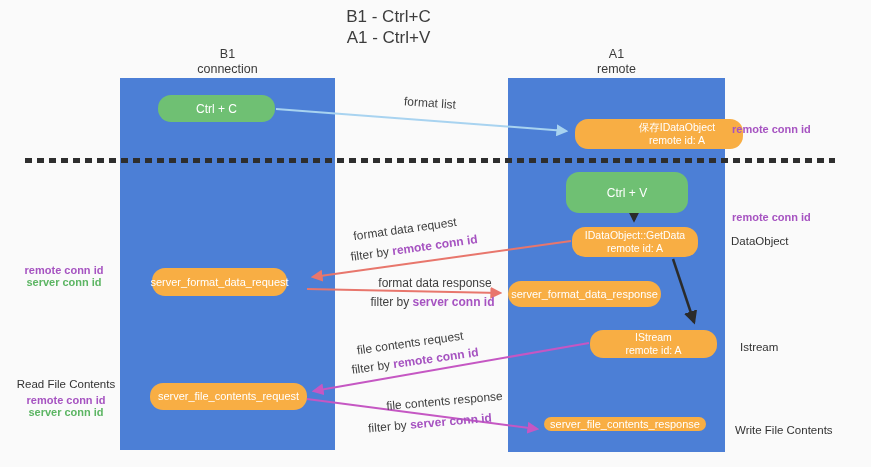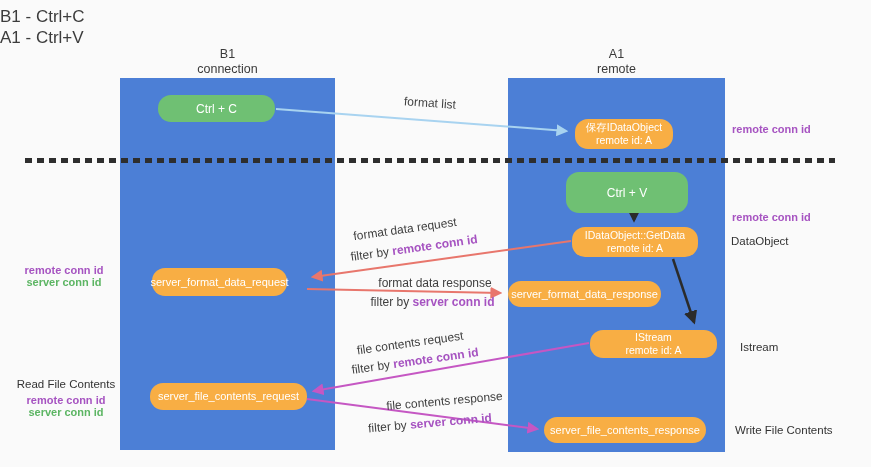--- a/index.html
+++ b/index.html
@@ -1,19 +1,19 @@
 <!DOCTYPE html>
 <html><head>
 <meta charset="utf-8">
 <style>
   html,body{margin:0;padding:0;background:#fafafa;}
   .canvas{position:relative;width:871px;height:467px;background:#fafafa;overflow:hidden;
           font-family:"Liberation Sans", sans-serif;}
   .abs{position:absolute;}
-  .title{left:0;top:6px;width:777px;font-size:17px;line-height:21px;color:#3c3c3c;}
+  .title{left:0;top:6px;width:777px;text-align:center;font-size:17px;line-height:21px;color:#3c3c3c;}
   .colhead{top:47px;text-align:center;font-size:12.5px;line-height:15px;color:#3a3a3a;}
   .panel{background:#4c7fd6;}
   .node{display:flex;flex-direction:column;align-items:center;justify-content:center;
         color:#fff;text-align:center;border-radius:13px;}
   .node.green{background:#6fc073;font-size:12px;}
   .node.orange{background:#f8ae44;font-size:10.5px;line-height:13px;}
   .node.single{font-size:11px;}
   .dashline{left:25px;top:158px;width:810px;height:5px;
             background:repeating-linear-gradient(90deg,#2e2e2e 0 7px,rgba(0,0,0,0) 7px 12px);}
   .flowlabel{font-size:12px;color:#3f3f3f;text-align:center;white-space:nowrap;}
@@ -71,21 +71,21 @@
     <line x1="673" y1="259" x2="694" y2="322" stroke="#2b2b2b" stroke-width="2.5" marker-end="url(#mblack)"></line>
     <line x1="571" y1="241" x2="313" y2="277" stroke="#e8766c" stroke-width="2" marker-end="url(#msalmon)"></line>
     <line x1="307" y1="289" x2="500" y2="293" stroke="#e8766c" stroke-width="2" marker-end="url(#msalmon)"></line>
     <line x1="589" y1="343" x2="314" y2="391" stroke="#c557c3" stroke-width="2" marker-end="url(#mmagenta)"></line>
     <line x1="307" y1="399" x2="537" y2="429" stroke="#c557c3" stroke-width="2" marker-end="url(#mmagenta)"></line>
   </svg>
 
   <div class="abs node green" style="left:158px;top:95px;width:117px;height:27px;">
     <span>Ctrl + C</span>
   </div>
-  <div class="abs node orange" style="left:575px;top:119px;width:98px;height:30px;">
+  <div class="abs node orange" style="left:575px;top:119px;width:132px;height:30px;padding-left:36px;">
     <span>保存IDataObject</span>
     <span>remote id: A</span>
   </div>
   <div class="abs node green" style="left:566px;top:172px;width:122px;height:41px;">
     <span>Ctrl + V</span>
   </div>
   <div class="abs node orange" style="left:572px;top:227px;width:126px;height:30px;">
     <span>IDataObject::GetData</span>
     <span>remote id: A</span>
   </div>
@@ -95,21 +95,21 @@
   <div class="abs node orange single" style="left:508px;top:281px;width:153px;height:26px;">
     <span>server_format_data_response</span>
   </div>
   <div class="abs node orange" style="left:590px;top:330px;width:127px;height:28px;">
     <span>IStream</span>
     <span>remote id: A</span>
   </div>
   <div class="abs node orange single" style="left:150px;top:383px;width:157px;height:27px;">
     <span>server_file_contents_request</span>
   </div>
-  <div class="abs node orange single" style="left:544px;top:417px;width:162px;height:26px;">
+  <div class="abs node orange single" style="left:544px;top:417px;width:162px;height:14px;">
     <span>server_file_contents_response</span>
   </div>
 
   <div class="abs flowlabel rot-p4" style="left:365px;top:96px;width:130px;">format list</div>
 
   <div class="abs flowlabel rot-m8" style="left:330px;top:222px;width:150px;">format data request</div>
   <div class="abs flowlabel rot-m8" style="left:325px;top:241px;width:178px;"><span>filter by </span><span class="hl-purple">remote conn id</span></div>
 
   <div class="abs flowlabel" style="left:355px;top:276px;width:160px;">format data response</div>
   <div class="abs flowlabel" style="left:350px;top:295px;width:165px;"><span>filter by </span><span class="hl-purple">server conn id</span></div>

